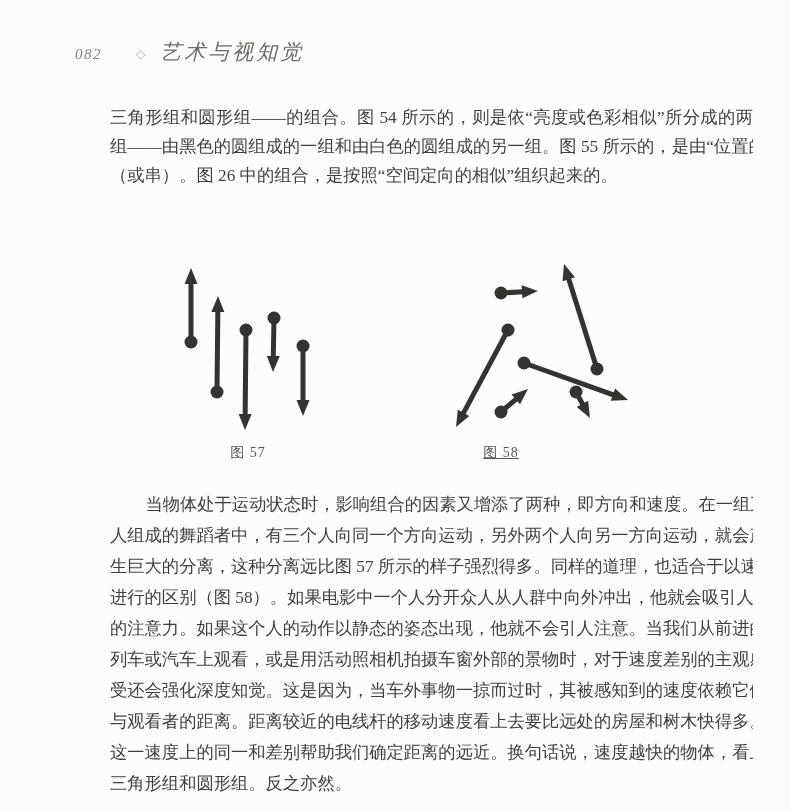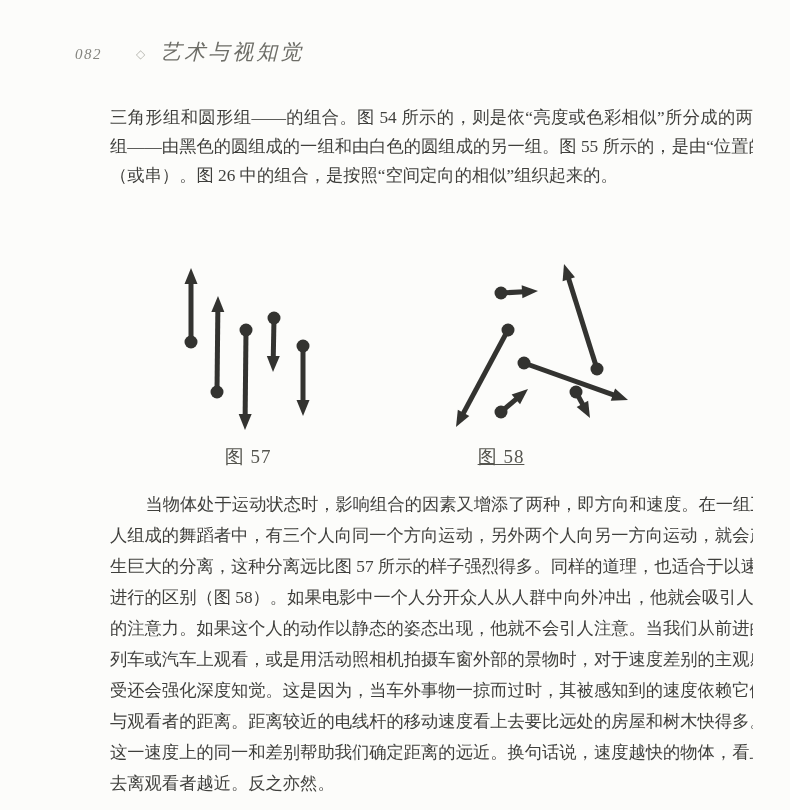--- a/index.html
+++ b/index.html
@@ -68,21 +68,21 @@
     position: absolute;
     left: 0; top: 0;
     width: 790px; height: 810px;
     pointer-events: none;
   }
   .caption {
     position: absolute;
     top: 444px;
     width: 96px;
     text-align: center;
-    font-size: 19px;
+    font-size: 14px;
     letter-spacing: 1px;
     color: #55554f;
   }
   #cap-0 { left: 200px; }
   #cap-1 { left: 453px; text-decoration: underline; }
 </style>
 </head>
 <body>
 
 <div class="page">
@@ -163,16 +163,16 @@
   <div class="para" id="para-1">
       <div class="line indent">当物体处于运动状态时，影响组合的因素又增添了两种，即方向和速度。在一组五</div>
       <div class="line">人组成的舞蹈者中，有三个人向同一个方向运动，另外两个人向另一方向运动，就会产</div>
       <div class="line">生巨大的分离，这种分离远比图 57 所示的样子强烈得多。同样的道理，也适合于以速度</div>
       <div class="line">进行的区别（图 58）。如果电影中一个人分开众人从人群中向外冲出，他就会吸引人们</div>
       <div class="line">的注意力。如果这个人的动作以静态的姿态出现，他就不会引人注意。当我们从前进的</div>
       <div class="line">列车或汽车上观看，或是用活动照相机拍摄车窗外部的景物时，对于速度差别的主观感</div>
       <div class="line">受还会强化深度知觉。这是因为，当车外事物一掠而过时，其被感知到的速度依赖它们</div>
       <div class="line">与观看者的距离。距离较近的电线杆的移动速度看上去要比远处的房屋和树木快得多。</div>
       <div class="line">这一速度上的同一和差别帮助我们确定距离的远近。换句话说，速度越快的物体，看上</div>
-      <div class="line last">去离观看者越近。反之亦然。</div>
+      <div class="line last">三角形组和圆形组。反之亦然。</div>
     </div>
 
 </div>
 
 </body></html>

